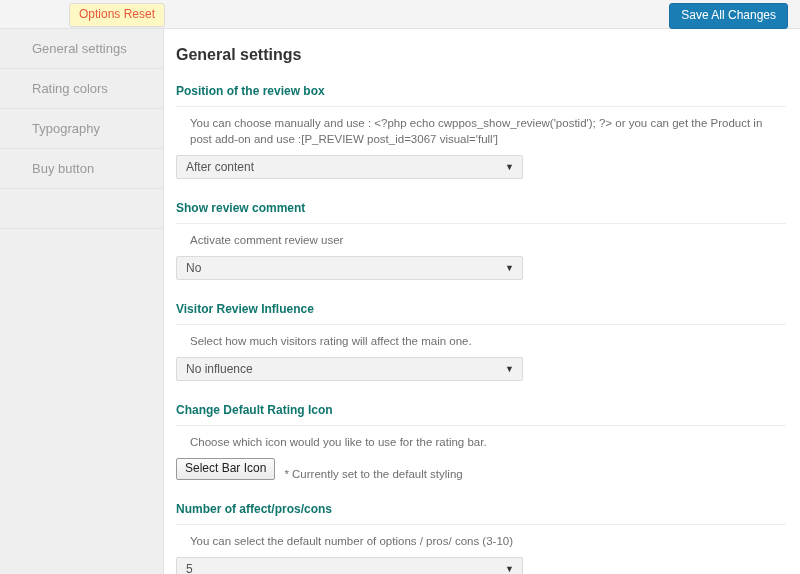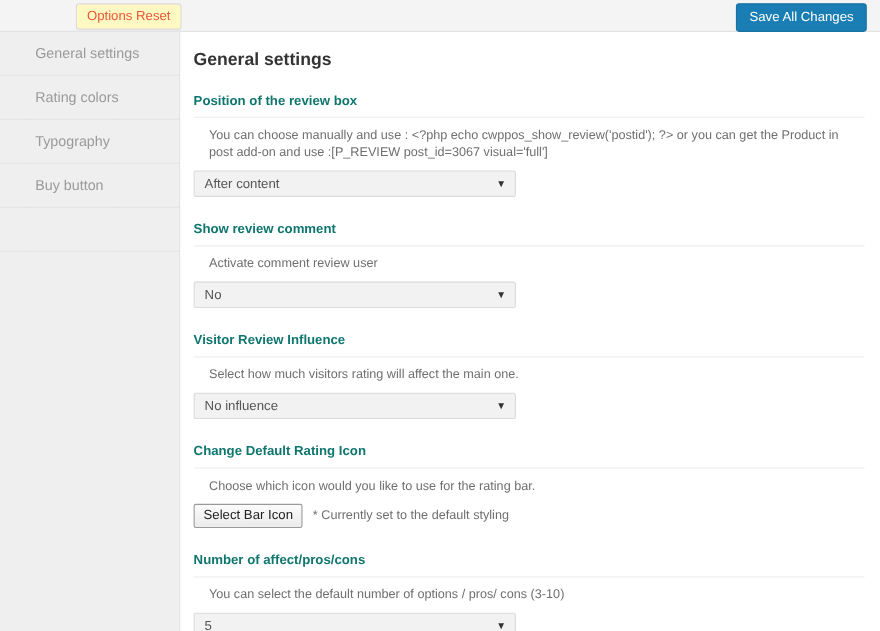--- a/index.html
+++ b/index.html
@@ -126,21 +126,21 @@
     color: #6f6f6f;
     font-size: 11.5px;
     line-height: 16px;
     margin: 8px 0 8px 14px;
     font-family: "Liberation Sans", sans-serif;
     max-width: 610px;
   }
 
   .select-box {
     position: relative;
-    width: 293px;
+    width: 347px;
     height: 24px;
     background: #f2f2f2;
     border: 1px solid #dadada;
     border-radius: 2px;
     box-sizing: border-box;
     cursor: pointer;
   }
   .select-box .sel-value {
     position: absolute;
     left: 9px;
@@ -154,21 +154,21 @@
     position: absolute;
     right: 8px;
     top: 0;
     line-height: 22px;
     font-size: 9px;
     color: #333;
   }
 
   .icon-row {
     display: flex;
-    align-items: center;
+    align-items: flex-end;
     margin-top: 4px;
   }
   .bar-icon-btn {
     background: linear-gradient(#fbfbfb, #ebebeb);
     border: 1px solid #999;
     border-radius: 2px;
     padding: 2px 8px 3px 8px;
     font-size: 12px;
     color: #222;
     font-family: "Liberation Sans", sans-serif;

